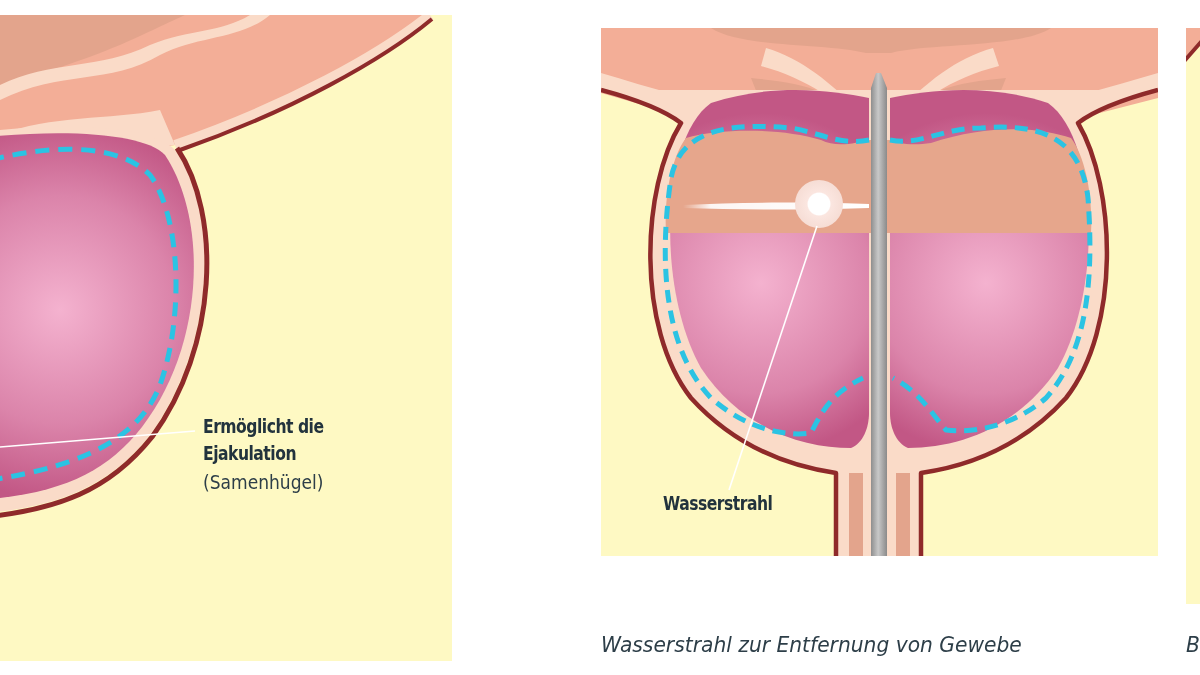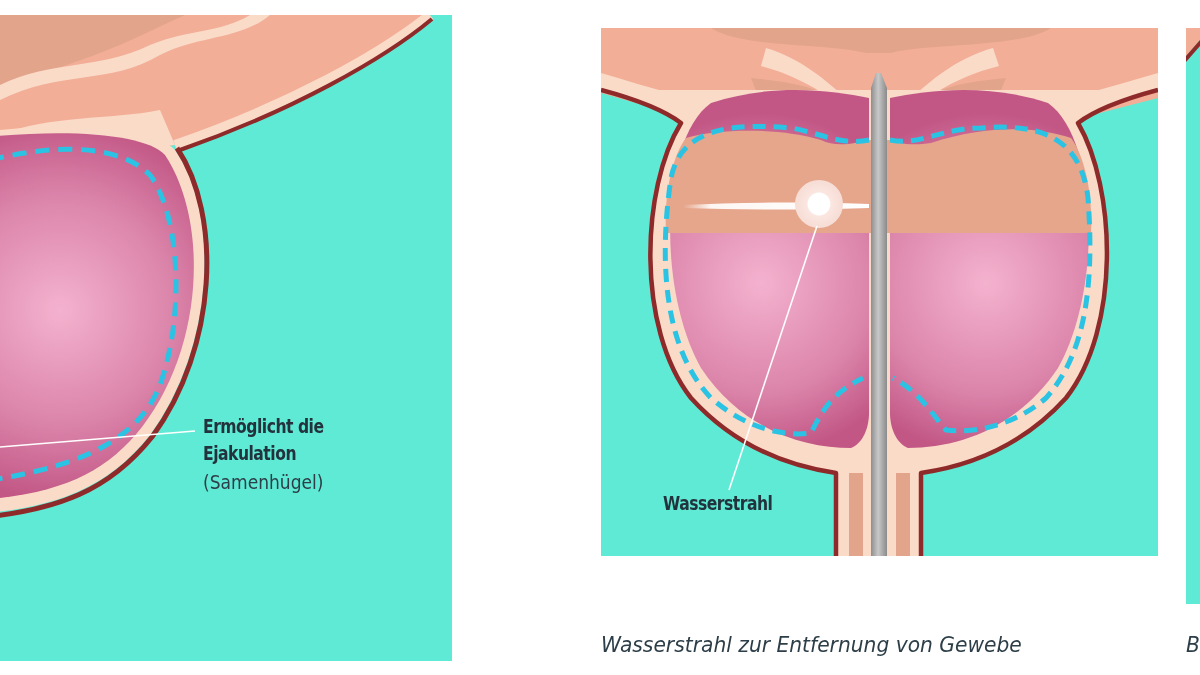--- a/index.html
+++ b/index.html
@@ -1,21 +1,21 @@
 <!DOCTYPE html>
 <html><head>
   <meta charset="utf-8">
   <style>
     html, body { margin: 0; padding: 0; }
     body {
       width: 1200px; height: 675px; overflow: hidden;
       background: #ffffff; position: relative;
       font-family: "Liberation Sans", "DejaVu Sans", sans-serif;
     }
-    .panel { position: absolute; overflow: hidden; background: #5eead4; }
+    .panel { position: absolute; overflow: hidden; background: #fef9c3; }
     .panel svg { position: absolute; left: 0; top: 0; }
     #panel-1 { left: 0; top: 15px; width: 452px; height: 646px; }
     #panel-2 { left: 601px; top: 28px; width: 557px; height: 528px; }
     #panel-3 { left: 1186px; top: 28px; width: 14px; height: 576px; }
 
     .label-bold {
       position: absolute;
       font-family: "DejaVu Sans", sans-serif;
       font-weight: bold;
       font-size: 19px;

